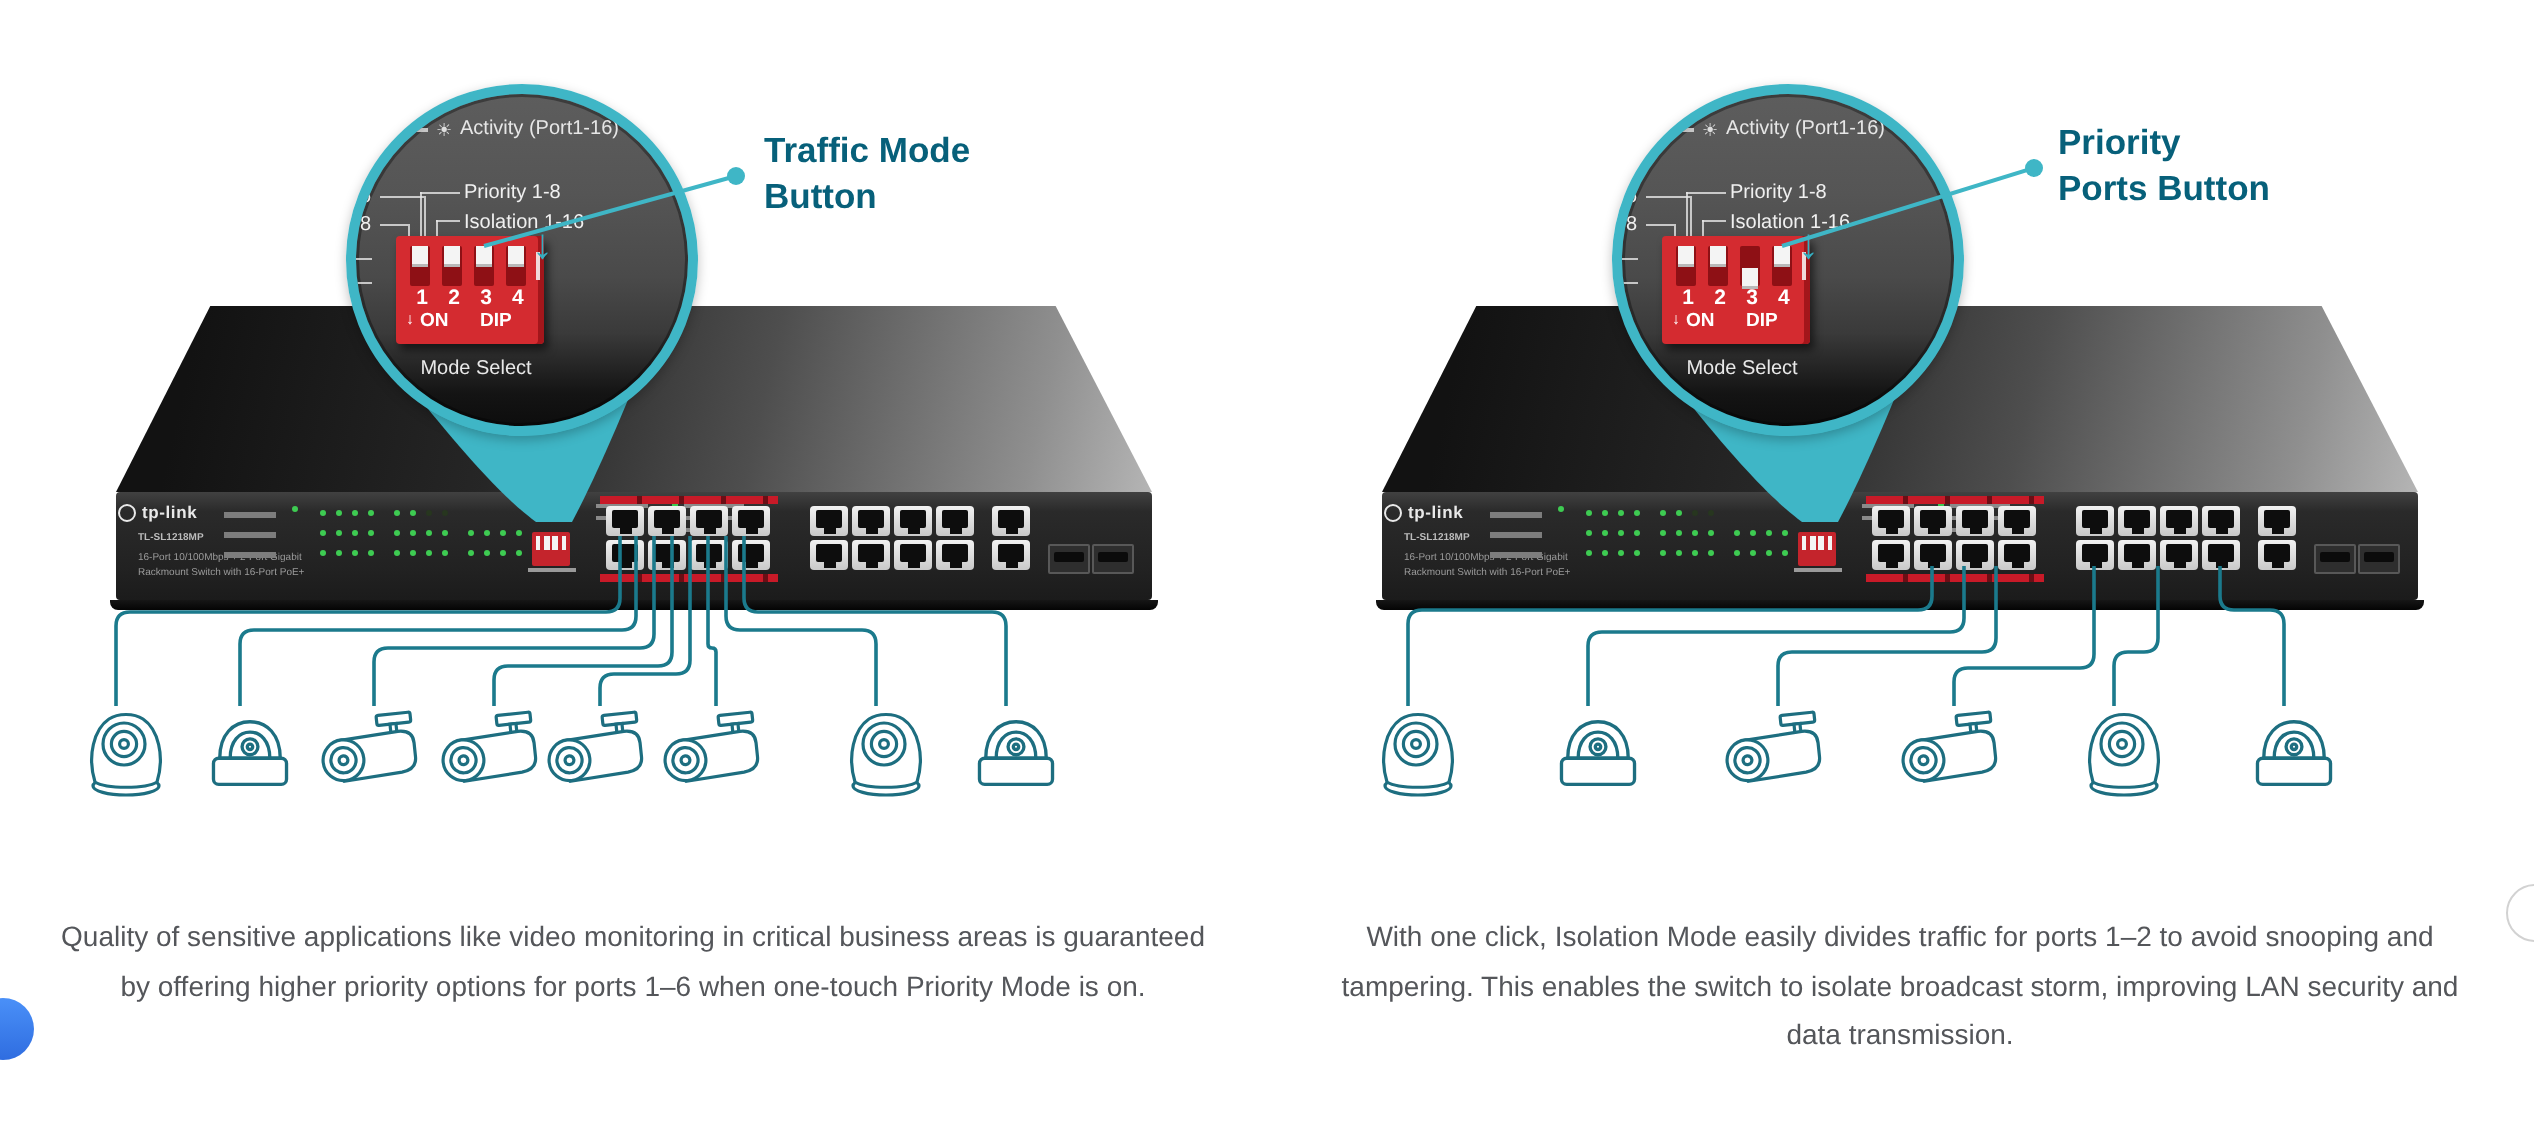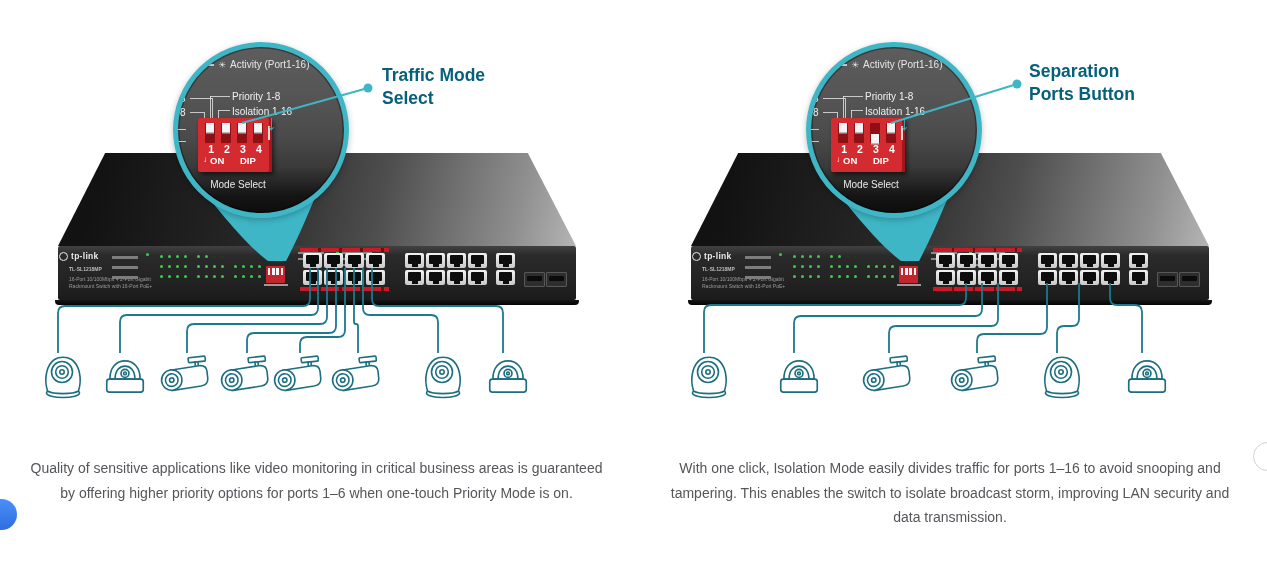--- a/index.html
+++ b/index.html
@@ -324,21 +324,21 @@
         <div class="mode-sel">Mode Select</div>
         <div class="arrow-dn">↓</div>
       </div>
 
       <svg class="overlay">
           <line x1="368" y1="88" x2="242" y2="123" stroke="#3fb6c6" stroke-width="2"></line>
           <circle cx="368" cy="88" r="4.5" fill="#3fb6c6"></circle>
         </svg>
       <div class="callout-label">
         <div>Traffic Mode</div>
-        <div>Select</div>
+        <div>Button</div>
       </div>
     <svg class="cam" width="56" height="48" style="left: 30px; top: 352px;">
           <use href="#cam-dome" x="5"></use>
         </svg>
         <svg class="cam" width="56" height="48" style="left: 92px; top: 352px;">
           <use href="#cam-flatdome" x="5"></use>
         </svg>
         <svg class="cam" width="56" height="48" style="left: 159px; top: 352px;">
           <use href="#cam-bullet" x="0"></use>
         </svg>
@@ -555,21 +555,21 @@
           </div>
         <div class="mode-sel">Mode Select</div>
         <div class="arrow-dn">↓</div>
       </div>
 
       <svg class="overlay">
           <line x1="384" y1="84" x2="258" y2="123" stroke="#3fb6c6" stroke-width="2"></line>
           <circle cx="384" cy="84" r="4.5" fill="#3fb6c6"></circle>
         </svg>
       <div class="callout-label">
-        <div>Separation</div>
+        <div>Priority</div>
         <div>Ports Button</div>
       </div>
     <svg class="cam" width="56" height="48" style="left: 43px; top: 352px;">
           <use href="#cam-dome" x="5"></use>
         </svg>
         <svg class="cam" width="56" height="48" style="left: 133px; top: 352px;">
           <use href="#cam-flatdome" x="5"></use>
         </svg>
         <svg class="cam" width="56" height="48" style="left: 228px; top: 352px;">
           <use href="#cam-bullet" x="0"></use>
@@ -579,19 +579,19 @@
         </svg>
         <svg class="cam" width="56" height="48" style="left: 396px; top: 352px;">
           <use href="#cam-dome" x="5"></use>
         </svg>
         <svg class="cam" width="56" height="48" style="left: 481px; top: 352px;">
           <use href="#cam-flatdome" x="5"></use>
         </svg>
       </div>
 
     <div class="caption">
-      <p>With one click, Isolation Mode easily divides traffic for ports 1–16 to avoid snooping and tampering. This enables the switch to isolate broadcast storm, improving LAN security and data transmission.</p>
+      <p>With one click, Isolation Mode easily divides traffic for ports 1–2 to avoid snooping and tampering. This enables the switch to isolate broadcast storm, improving LAN security and data transmission.</p>
     </div>
   </section>
 </div>
 
 <div class="float-blue"></div>
 <div class="float-gray"></div>
 
 </body></html>

